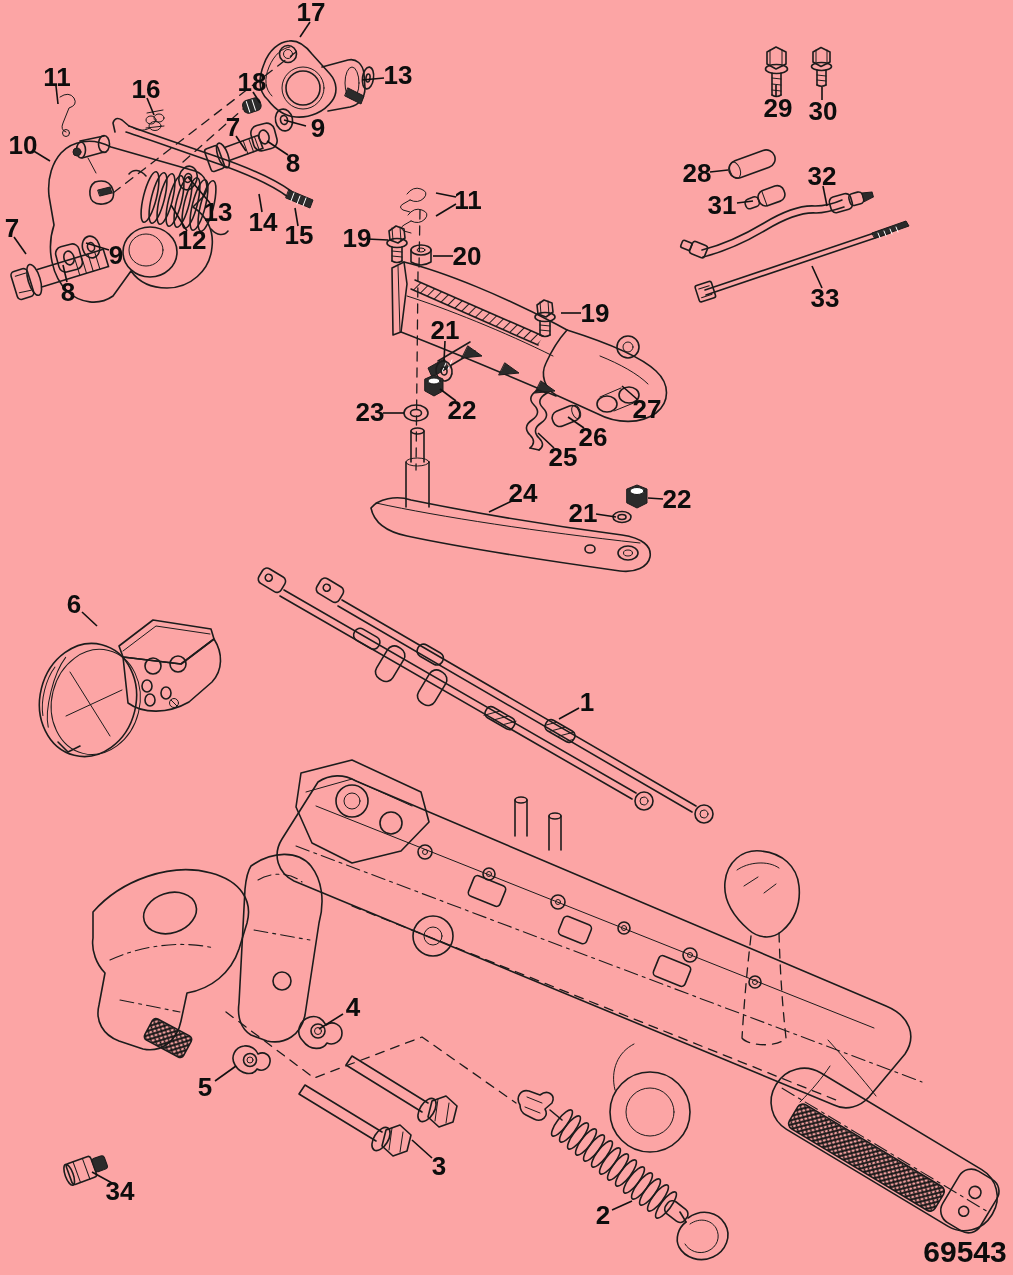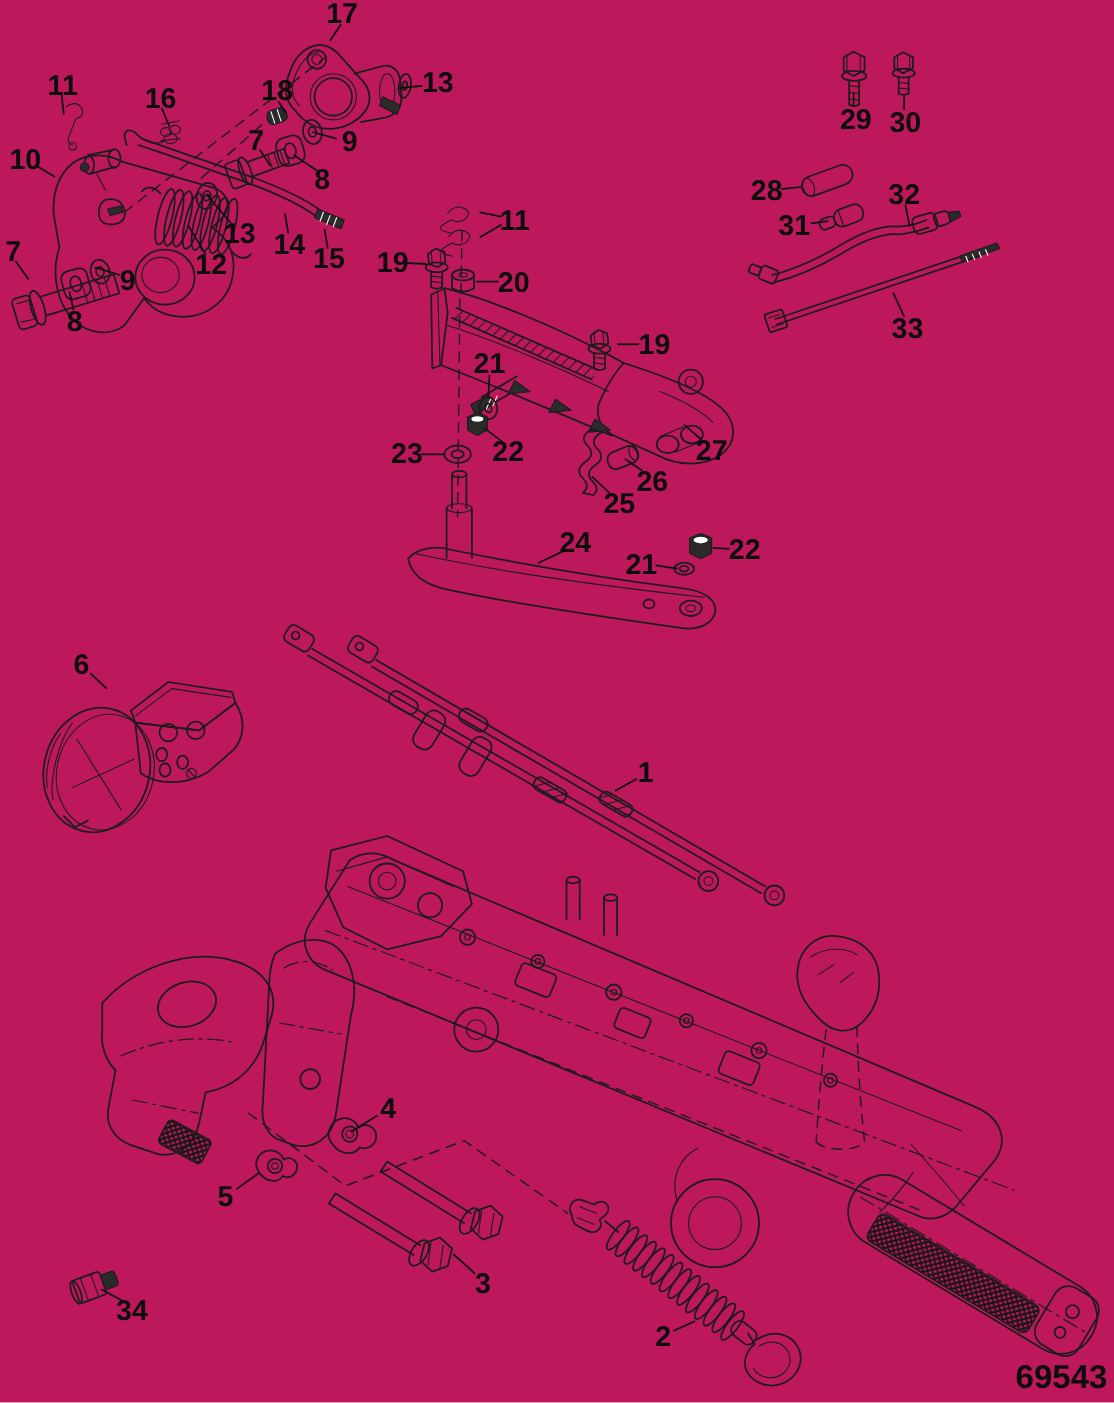--- a/index.html
+++ b/index.html
@@ -1,16 +1,16 @@
 <!DOCTYPE html>
 <html><head>
 <meta charset="utf-8">
 <style>
   html,body { margin:0; padding:0; background:#ffffff; }
-  #page { position:relative; width:1013px; height:1275px; background:#be185d;
+  #page { position:relative; width:1013px; height:1275px; background:#fca5a5;
           font-family:"Liberation Sans", sans-serif; overflow:hidden;text-align:center; }
   svg { display:block; }
   .art   { stroke:#1c1c1c; fill:none; stroke-width:1.6; stroke-linejoin:round; stroke-linecap:round; }
   .thin  { stroke-width:1; }
   .dark  { fill:#2b2b2b; stroke:#1c1c1c; stroke-width:1; }
   .wht   { stroke:#ffffff; fill:none; stroke-width:1; }
   .dash  { stroke-dasharray:9 7; stroke-width:1.3; }
   .ddot  { stroke-dasharray:14 5 3 5; stroke-width:1.1; }
   .hatch { fill:url(#hatch); stroke:none; }
   .callout { font:700 26px "Liberation Sans", sans-serif; fill:#0d0d0d; text-anchor:middle; stroke:none; }

